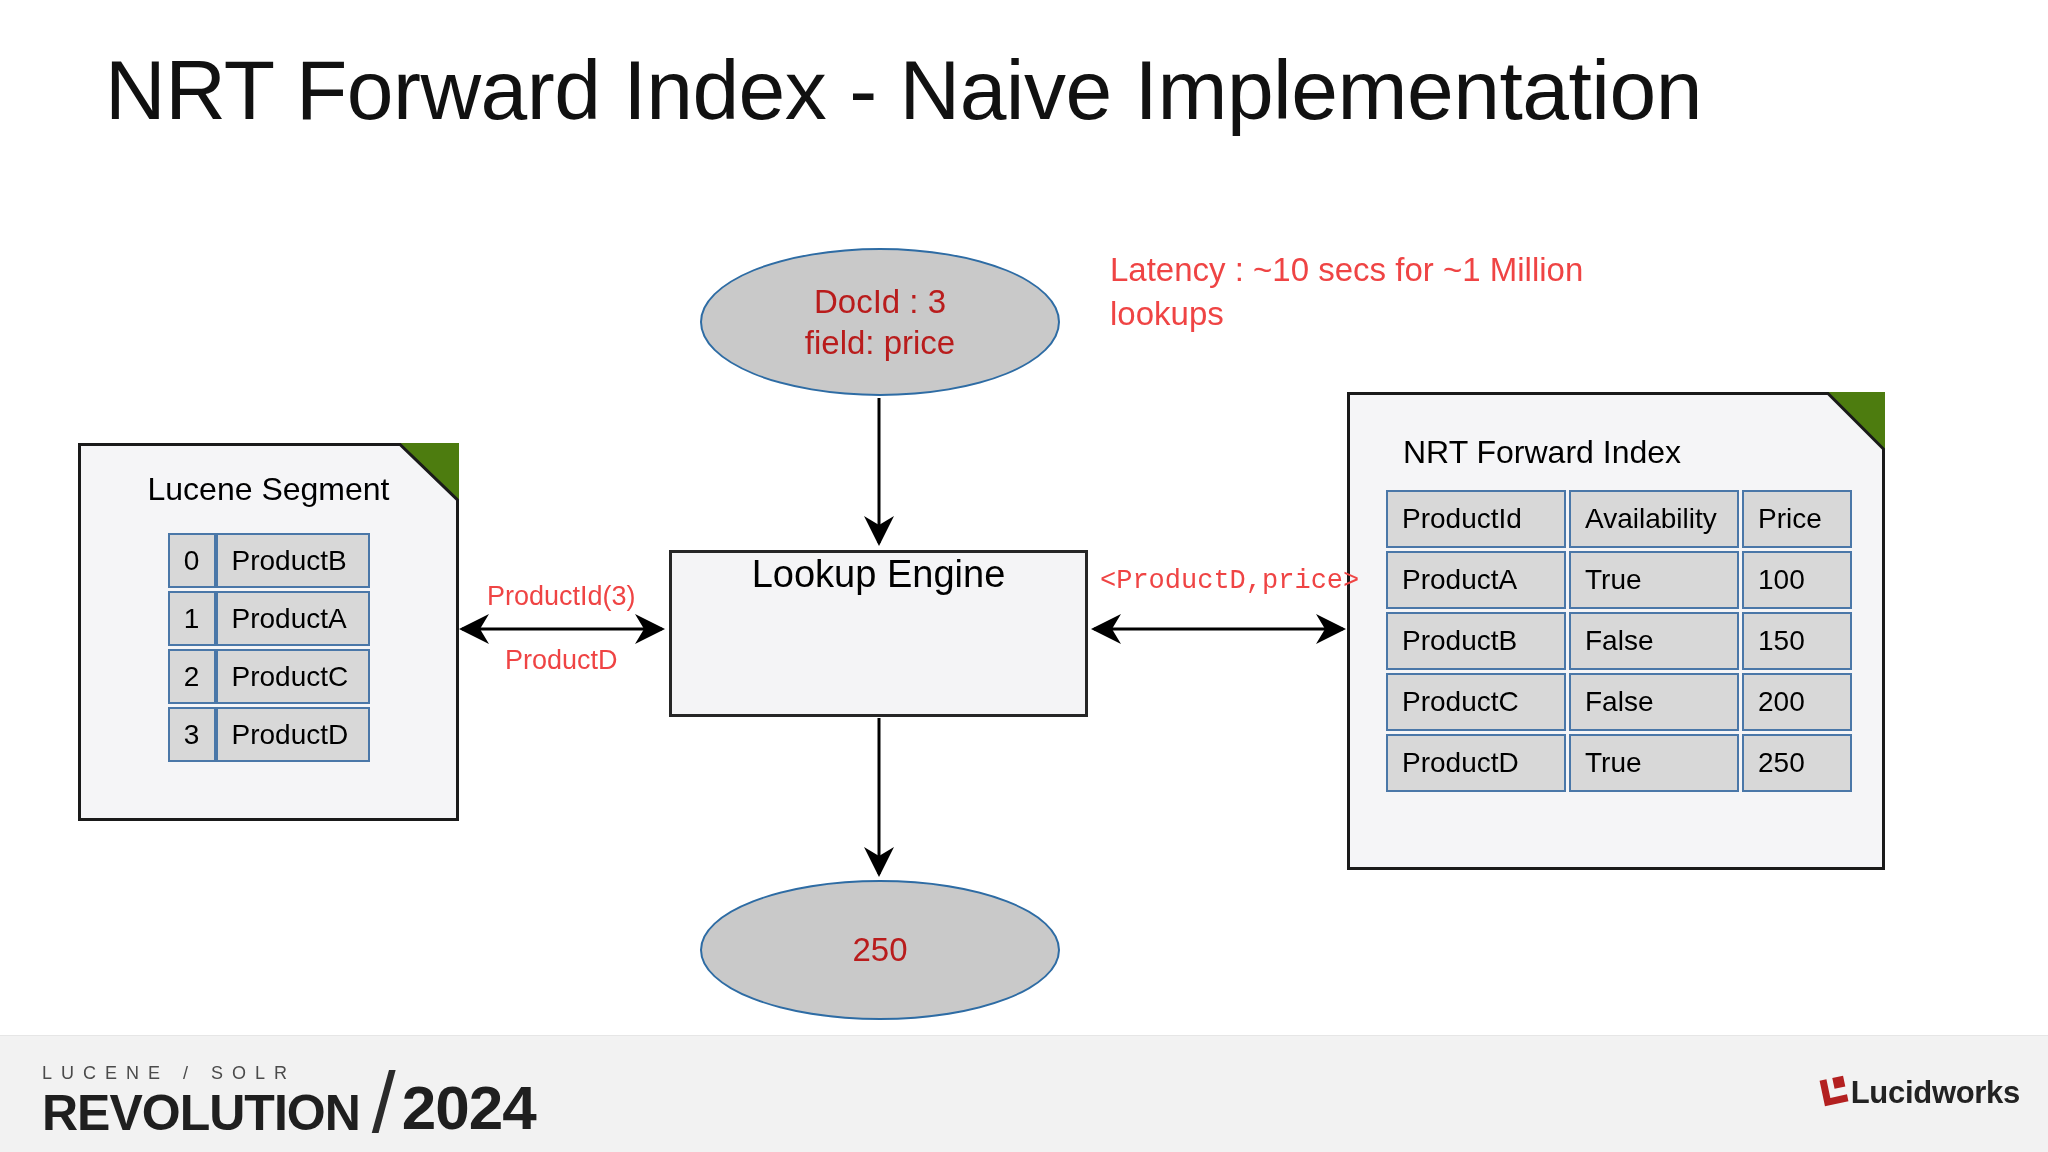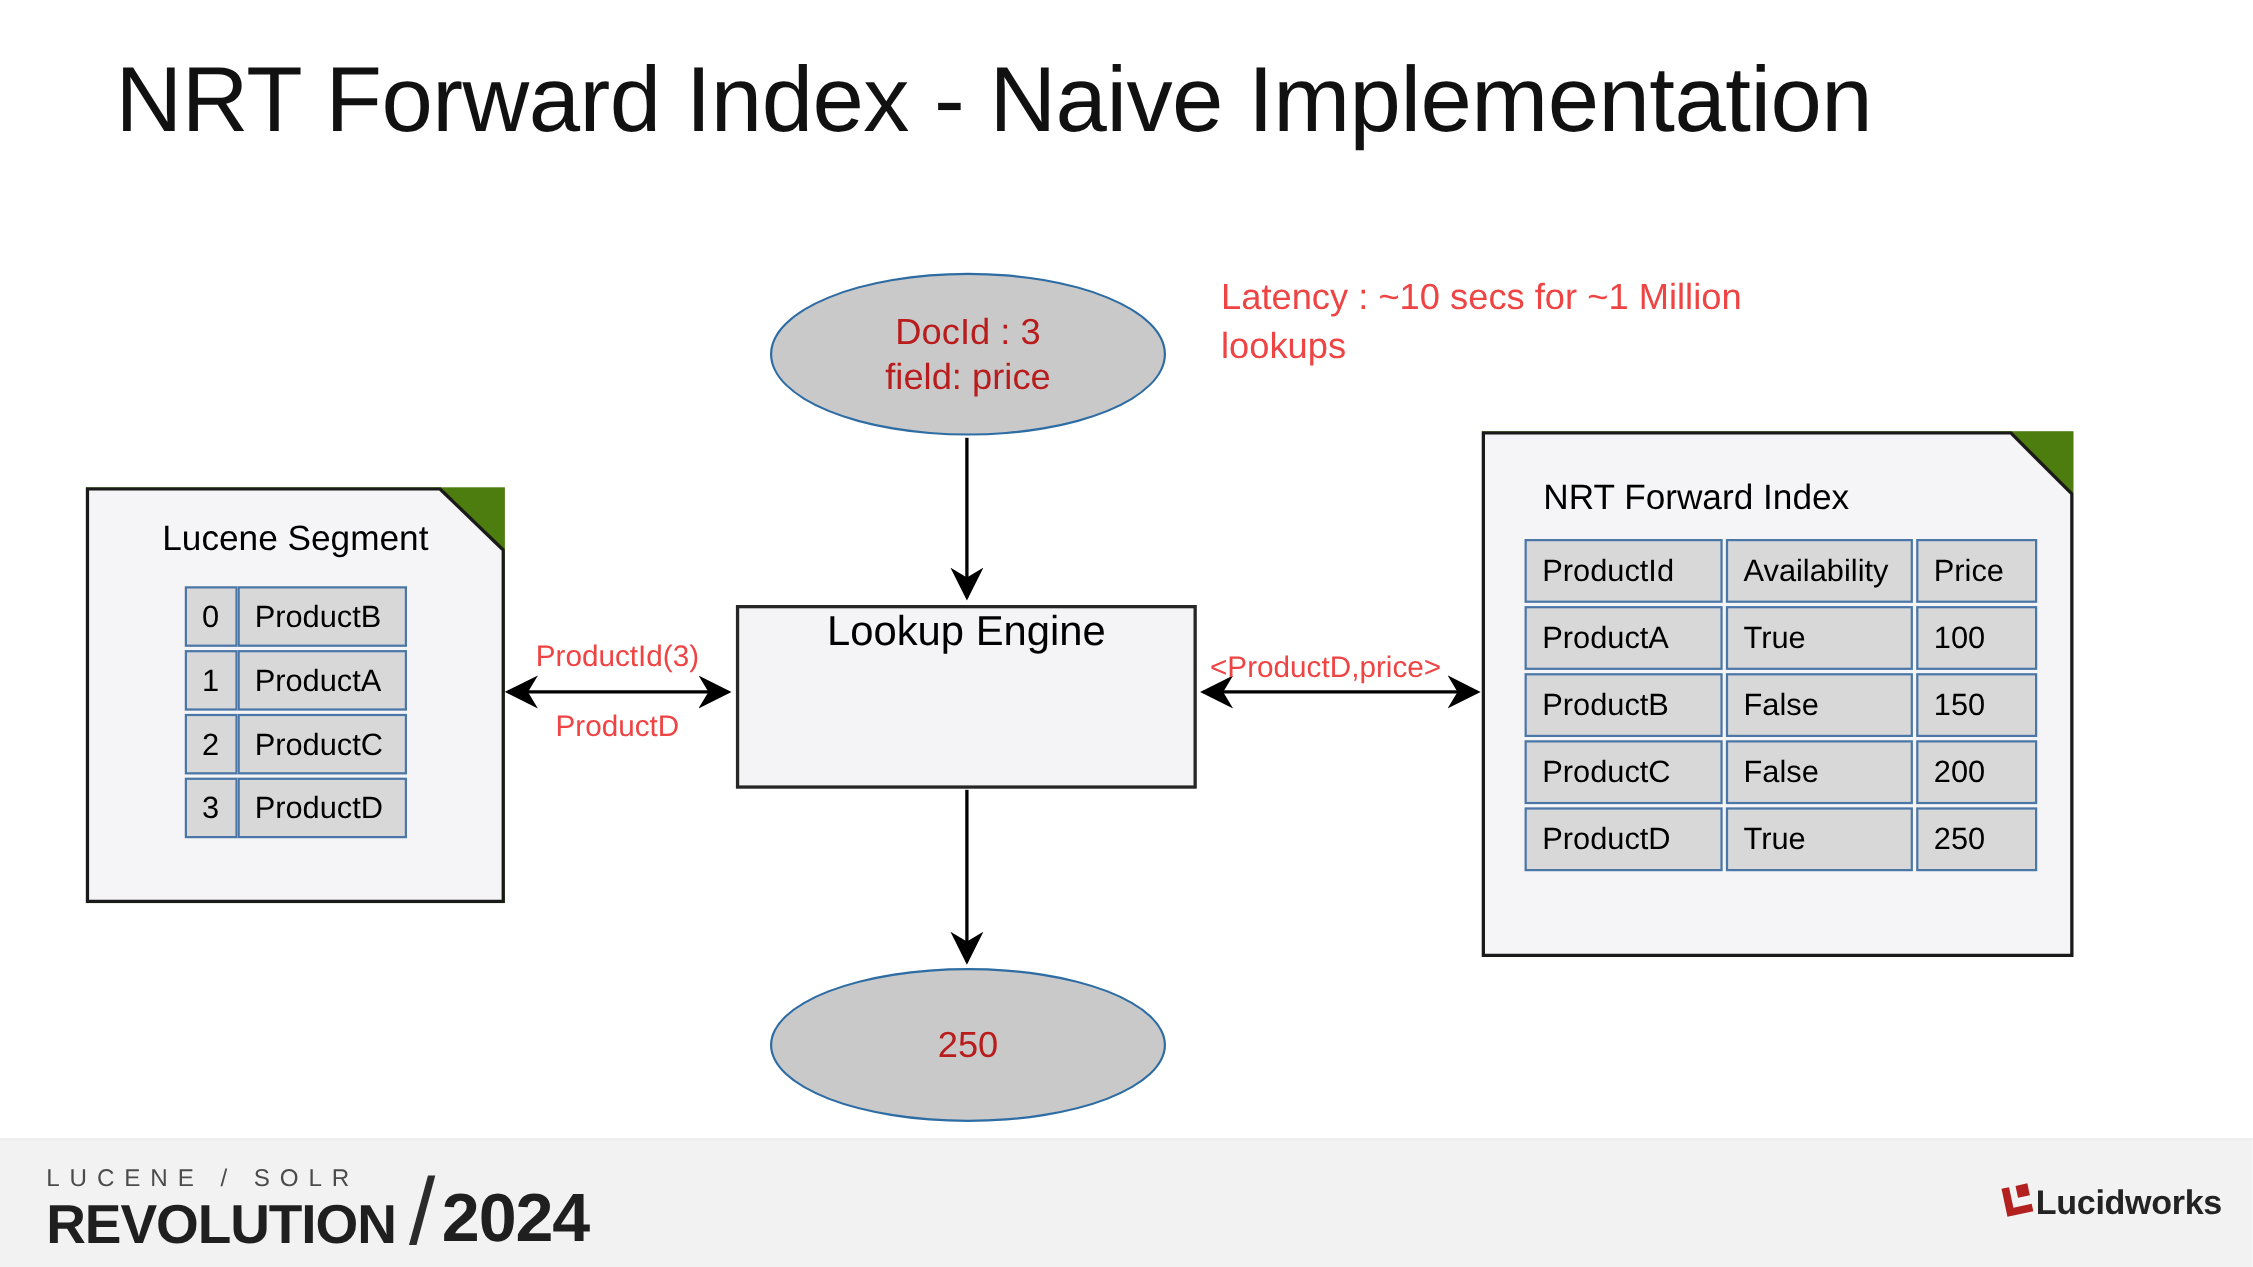--- a/index.html
+++ b/index.html
@@ -193,21 +193,21 @@
 
   
   .edge-label {
     position: absolute;
     font-size: 27px;
     color: #ef4444;
     white-space: nowrap;
   }
   #label-left-top  { left: 487px; top: 581px; }
   #label-left-bot  { left: 505px; top: 645px; }
-  #label-right-top { left: 1100px; top: 591px; }
+  #label-right-top { left: 1100px; top: 566px; font-family: Liberation Mono, monospace; }
 
   
   #footer {
     position: absolute;
     left: 0;
     top: 1035px;
     width: 2048px;
     height: 117px;
     background: #f2f2f2;
     border-top: 1px solid #e6e6e6;
@@ -218,21 +218,21 @@
     top: 20px;
     display: flex;
     align-items: flex-end;
   }
   .fl-left {
     display: flex;
     flex-direction: column;
     line-height: 1;
   }
   #fl-lucene-solr {
-    font-size: 22px;
+    font-size: 18px;
     letter-spacing: 9px;
     color: #4b4b4b;
     font-weight: 400;
     margin-bottom: 6px;
   }
   #fl-revolution {
     font-size: 50px;
     font-weight: bold;
     letter-spacing: -1px;
     color: #1f1f1f;

